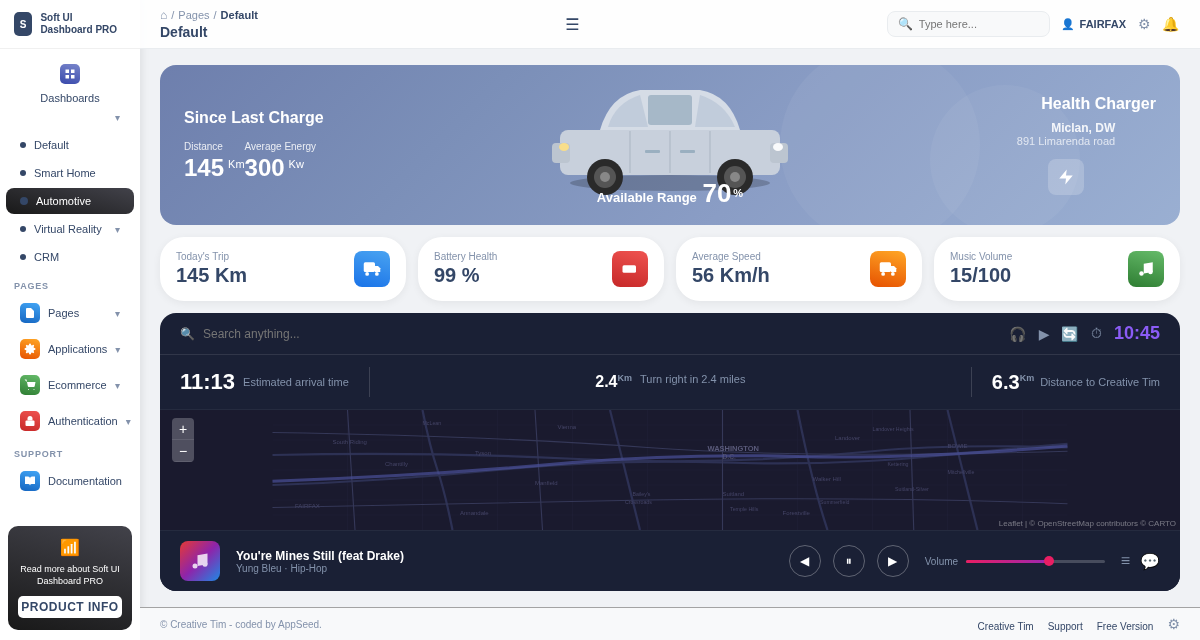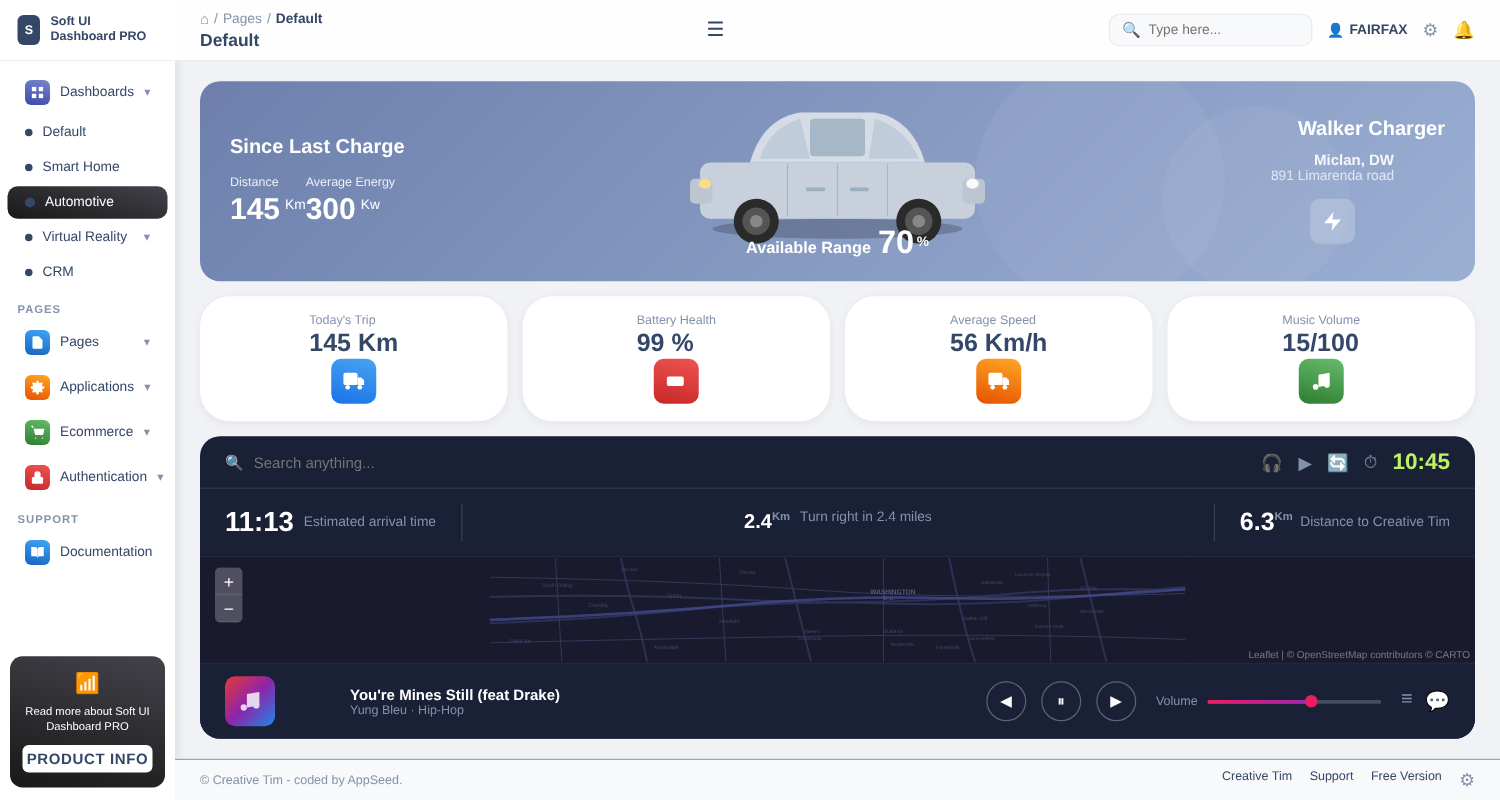--- a/index.html
+++ b/index.html
@@ -186,21 +186,20 @@
       gap: 12px;
     }
     .stat-card {
       background: #fff;
       border-radius: 24px;
       padding: 14px 16px;
       display: flex;
       align-items: center;
       justify-content: space-between;
       box-shadow: 0 2px 8px rgba(0,0,0,0.06);
-      flex-direction: column;
     }
     .stat-card-left {}
     .stat-card-label { font-size: 10px; color: #8392ab; margin-bottom: 2px; font-weight: 500; }
     .stat-card-value { font-size: 20px; font-weight: 800; color: #344767; }
     .stat-card-icon {
       width: 36px; height: 36px; border-radius: 8px;
       display: flex; align-items: center; justify-content: center;
       font-size: 16px; flex-shrink: 0;
     }
     .stat-card-icon.blue { background: linear-gradient(195deg, #49a3f1, #1a73e8); color: #fff; }
@@ -219,21 +218,21 @@
     .nav-search-bar {
       display: flex; align-items: center; justify-content: space-between;
       padding: 10px 20px; border-bottom: 1px solid rgba(255,255,255,0.1);
     }
     .nav-search-left { display: flex; align-items: center; gap: 8px; }
     .nav-search-input {
       background: transparent; border: none; outline: none;
       color: #a0aec0; font-size: 12px; width: 160px;
     }
     .nav-search-icons { display: flex; align-items: center; gap: 12px; color: #8392ab; font-size: 14px; }
-    .nav-time { color: #bef264; font-size: 18px; font-weight: 700; }
+    .nav-time { color: #8b5cf6; font-size: 18px; font-weight: 700; }
 
     .nav-info-bar {
       display: flex; align-items: center; padding: 12px 20px;
       border-bottom: 1px solid rgba(255,255,255,0.05);
       gap: 20px;
     }
     .nav-arrival { display: flex; align-items: center; gap: 8px; }
     .nav-arrival-time { font-size: 22px; font-weight: 800; color: #fff; }
     .nav-arrival-label { font-size: 11px; color: #8392ab; }
     .nav-divider { width: 1px; height: 30px; background: rgba(255,255,255,0.15); }
@@ -272,21 +271,21 @@
       display: flex; align-items: center; padding: 10px 20px;
       background: #1a2035; border-top: 1px solid rgba(255,255,255,0.05);
       gap: 16px;
     }
     .music-album {
       width: 40px; height: 40px; border-radius: 8px;
       background: linear-gradient(135deg, #e53935, #8e24aa, #1e88e5);
       flex-shrink: 0; display: flex; align-items: center; justify-content: center;
       font-size: 18px;
     }
-    .music-info { flex: 1; margin-left: 44px; }
+    .music-info { flex: 1; }
     .music-title { font-size: 12px; font-weight: 600; color: #fff; }
     .music-artist { font-size: 10px; color: #8392ab; }
     .music-controls { display: flex; align-items: center; gap: 12px; }
     .music-btn {
       width: 32px; height: 32px; border-radius: 50%; border: none; cursor: pointer;
       display: flex; align-items: center; justify-content: center; font-size: 12px;
     }
     .music-btn.outline {
       background: transparent; border: 1px solid rgba(255,255,255,0.3);
       color: #fff;
@@ -306,34 +305,34 @@
 
     
     #footer {
       padding: 8px 20px;
       display: flex; justify-content: space-between; align-items: center;
       background: #f8f9fa;
       border-top: 1px solid #a3a3a3;
       flex-shrink: 0;
     }
     .footer-left { font-size: 10px; color: #8392ab; }
-    .footer-right { display: flex; gap: 14px; align-items: flex-start; }
+    .footer-right { display: flex; gap: 14px; align-items: flex-end; }
     .footer-link { font-size: 10px; color: #344767; text-decoration: none; font-weight: 500; cursor: pointer; }
     .footer-gear { font-size: 14px; color: #8392ab; cursor: pointer; }
   </style>
 </head>
 <body>
 
 <div id="sidebar">
   <div class="sidebar-logo">
     <div class="sidebar-logo-icon">S</div>
     <div class="sidebar-logo-text">Soft UI Dashboard PRO</div>
   </div>
 
-  <div class="sidebar-item" style="margin-top:8px;">
+  <div class="sidebar-item" style="margin-top:8px;flex-direction:column;">
     <div class="sidebar-item-icon purple">
       <svg width="12" height="12" viewBox="0 0 24 24" fill="white">
           <rect x="3" y="3" width="7" height="7"></rect>
           <rect x="14" y="3" width="7" height="7"></rect>
           <rect x="3" y="14" width="7" height="7"></rect>
           <rect x="14" y="14" width="7" height="7"></rect>
         </svg>
     </div>
     <span class="sidebar-item-label">Dashboards</span>
     <span class="sidebar-item-arrow">▾</span>
@@ -509,21 +508,21 @@
           <rect x="150" y="95" width="15" height="3" rx="1" fill="#9aafc0"></rect>
         </svg>
       </div>
 
       <div class="hero-range">
         <span>Available Range</span>
         <span class="hero-range-num" style="margin:0 2px;">70</span><span class="hero-range-unit">%</span>
       </div>
 
       <div class="hero-right">
-        <div class="charger-title">Walker Charger</div>
+        <div class="charger-title">Health Charger</div>
         <div class="charger-info">
           <div class="charger-text">
             <div style="font-weight:600;font-size:12px;">Miclan, DW</div>
             <div style="font-size:11px;opacity:0.8;">891 Limarenda road</div>
           </div>
           <div class="charger-icon">
             <svg width="18" height="18" viewBox="0 0 24 24" fill="white">
                 <path d="M13 2L3 14h9l-1 8 10-12h-9l1-8z"></path>
               </svg>
           </div>

